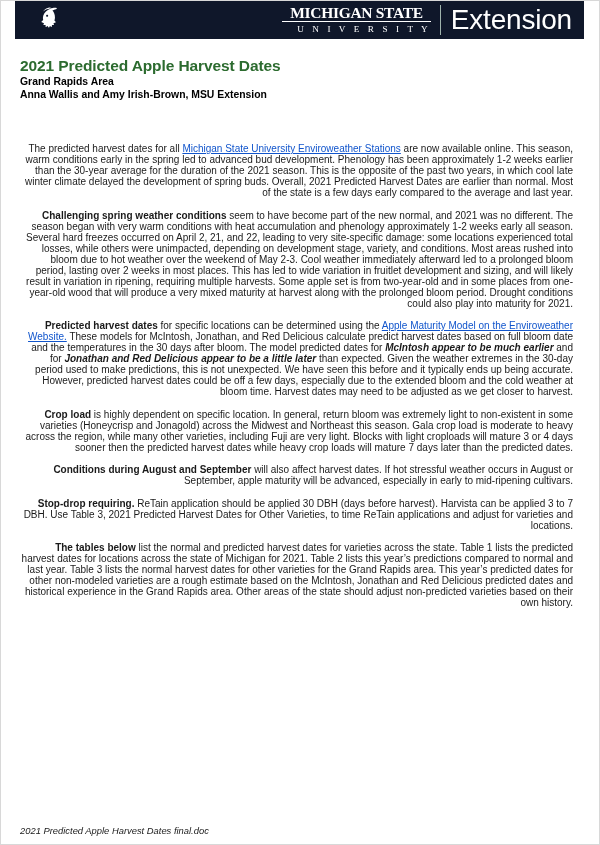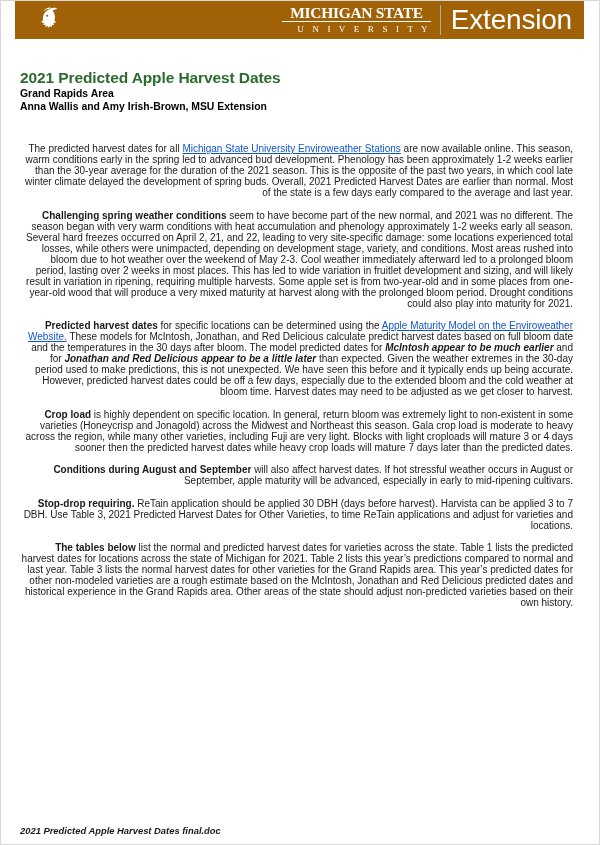--- a/index.html
+++ b/index.html
@@ -24,21 +24,21 @@
     overflow: hidden;
   }
 
   
   .header-band {
     position: absolute;
     left: 14px;
     top: 0px;
     width: 569px;
     height: 38px;
-    background: #a16207;
+    background: #0f172a;
     display: flex;
     align-items: center;
     justify-content: space-between;
     overflow: hidden;
   }
   .spartan-wrap {
     width: 58px;
     height: 38px;
     display: flex;
     align-items: center;
@@ -97,21 +97,21 @@
     font-weight: 400;
     letter-spacing: -0.2px;
     line-height: 22px;
     white-space: nowrap;
   }
 
   
   .title-block {
     position: absolute;
     left: 19px;
-    top: 68px;
+    top: 56px;
     width: 560px;
   }
   .doc-title {
     color: #2c6b2f;
     font-size: 15.5px;
     font-weight: bold;
     line-height: 18px;
     margin: 0 0 1px 0;
     letter-spacing: -0.1px;
   }
@@ -147,21 +147,20 @@
   
   .footer {
     position: absolute;
     left: 19px;
     top: 824px;
     color: #1a1a1a;
     font-size: 9.4px;
     font-style: italic;
     line-height: 12px;
     white-space: nowrap;
-    font-weight: bold;
   }
 </style>
 </head>
 <body>
 
 <div class="page">
 
   <div class="header-band">
 
     <div class="spartan-wrap">

